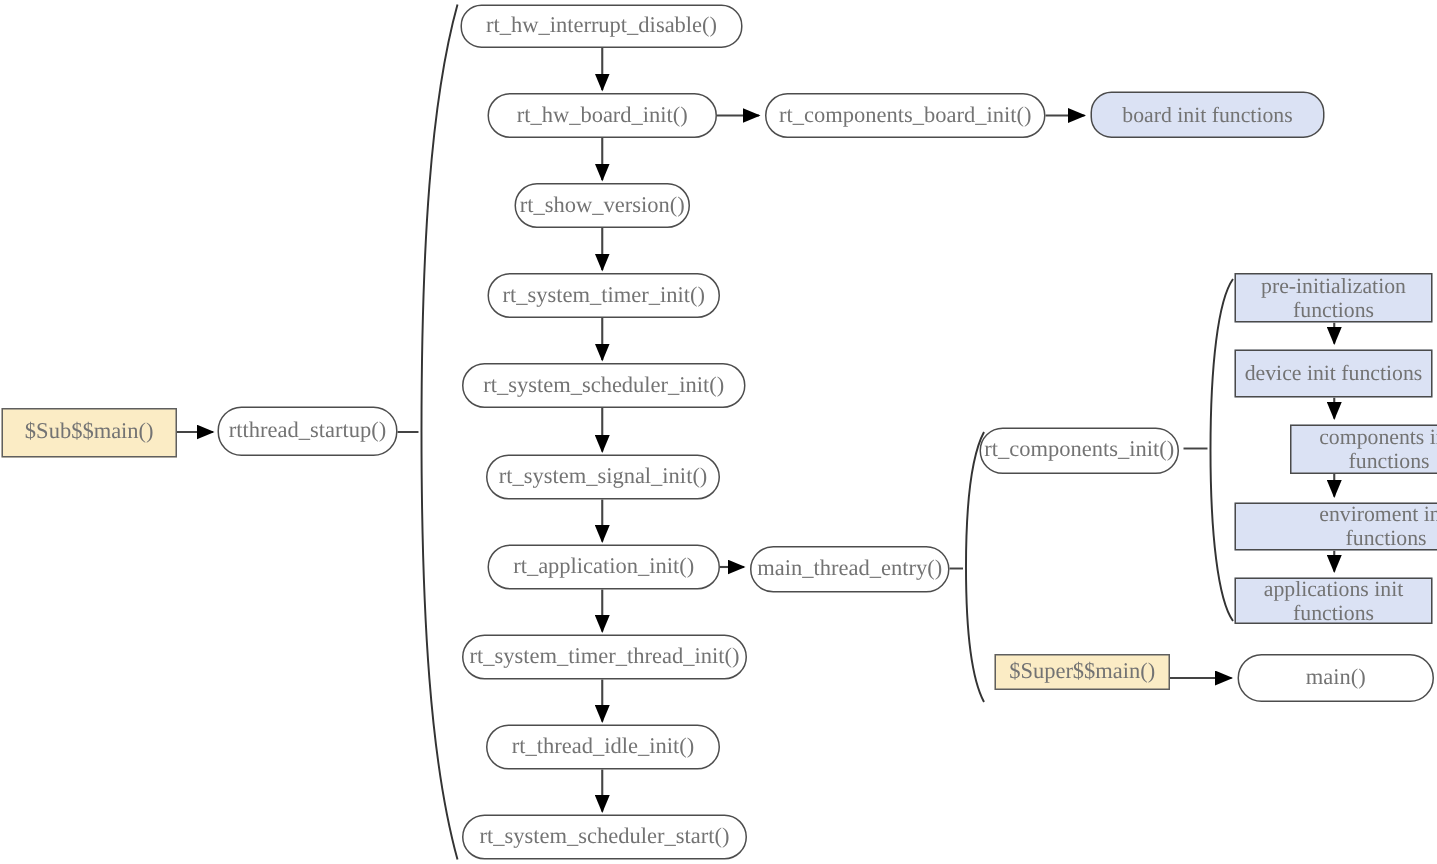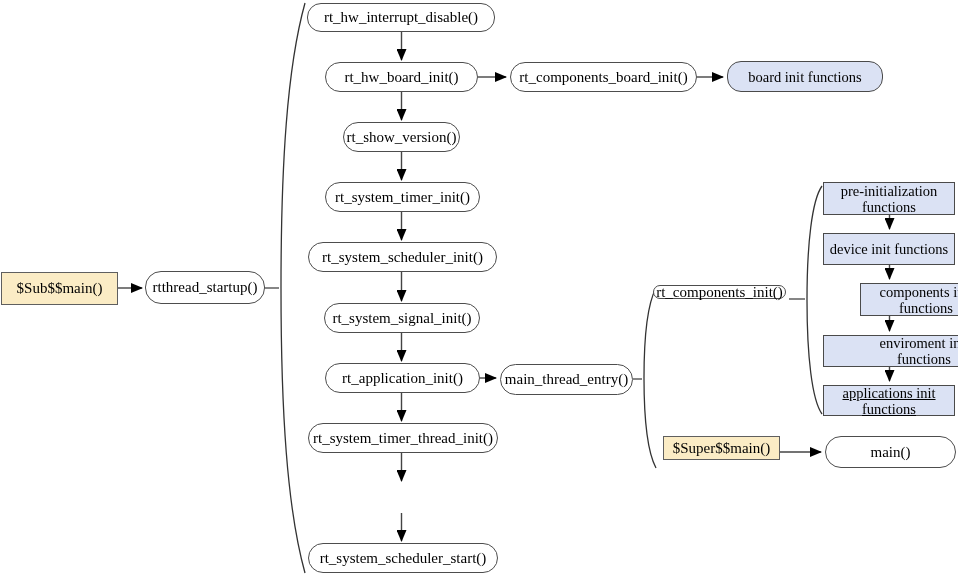--- a/index.html
+++ b/index.html
@@ -3,21 +3,21 @@
 <meta charset="utf-8">
 <style>
   html,body{margin:0;padding:0;background:#fff;}
   .canvas{
     position:relative;width:958px;height:576px;background:#ffffff;
     font-family:"Liberation Serif","DejaVu Serif",serif;overflow:hidden;
   }
   .layer{position:absolute;left:0;top:0;}
   .node{
     position:absolute;display:flex;align-items:center;justify-content:center;
-    text-align:center;font-size:15px;color:#000000;box-sizing:border-box;
+    text-align:center;font-size:15px;color:#737373;box-sizing:border-box;
     white-space:nowrap;
   }
   .stadium{background:#ffffff;border:1.4px solid #4d4d4d;border-radius:16px;}
   .rect{background:#fbecc5;border:1.4px solid #5f5f5f;}
   .blue{
     background:#dbe2f4;border:1.4px solid #4a4a4a;border-radius:0;
     font-size:14.5px;line-height:16px;white-space:normal;padding:0 2px;
   }
 </style>
 </head>
@@ -71,27 +71,28 @@
   <div class="node stadium" style="left:325px;top:62px;width:153px;height:30px;">rt_hw_board_init()</div>
   <div class="node stadium" style="left:510px;top:62px;width:187px;height:30px;">rt_components_board_init()</div>
   <div class="node blue" style="left:727px;top:61px;width:156px;height:31px;border-radius:14px;">board init functions</div>
 
   <div class="node stadium" style="left:343px;top:122px;width:117px;height:30px;">rt_show_version()</div>
   <div class="node stadium" style="left:325px;top:182px;width:155px;height:30px;">rt_system_timer_init()</div>
   <div class="node stadium" style="left:308px;top:242px;width:189px;height:30px;">rt_system_scheduler_init()</div>
   <div class="node stadium" style="left:324px;top:303px;width:156px;height:30px;">rt_system_signal_init()</div>
   <div class="node stadium" style="left:325px;top:363px;width:155px;height:30px;">rt_application_init()</div>
   <div class="node stadium" style="left:308px;top:423px;width:190px;height:30px;">rt_system_timer_thread_init()</div>
+  <div class="node stadium" style="left:324px;top:483px;width:156px;height:30px;">rt_thread_idle_init()</div>
   <div class="node stadium" style="left:308px;top:543px;width:190px;height:30px;">rt_system_scheduler_start()</div>
 
   <div class="node stadium" style="left:500px;top:364px;width:133px;height:31px;">main_thread_entry()</div>
-  <div class="node stadium" style="left:653px;top:285px;width:133px;height:14px;">rt_components_init()</div>
+  <div class="node stadium" style="left:653px;top:285px;width:133px;height:31px;">rt_components_init()</div>
 
   <div class="node blue" style="left:823px;top:182px;width:132px;height:33px;">pre-initialization functions</div>
   <div class="node blue" style="left:823px;top:233px;width:132px;height:32px;">device init functions</div>
   <div class="node blue" style="left:860px;top:283px;width:132px;height:33px;">components init functions</div>
   <div class="node blue" style="left:823px;top:335px;width:156px;height:32px;padding-left:48px;">enviroment init functions</div>
-  <div class="node blue" style="left:823px;top:385px;width:132px;height:31px;text-decoration:underline;">applications init functions</div>
+  <div class="node blue" style="left:823px;top:385px;width:132px;height:31px;">applications init functions</div>
 
   <div class="node rect" style="left:663px;top:436px;width:117px;height:24px;">$Super$$main()</div>
   <div class="node stadium" style="left:825px;top:436px;width:131px;height:32px;">main()</div>
 
 </div>
 
 </body></html>

